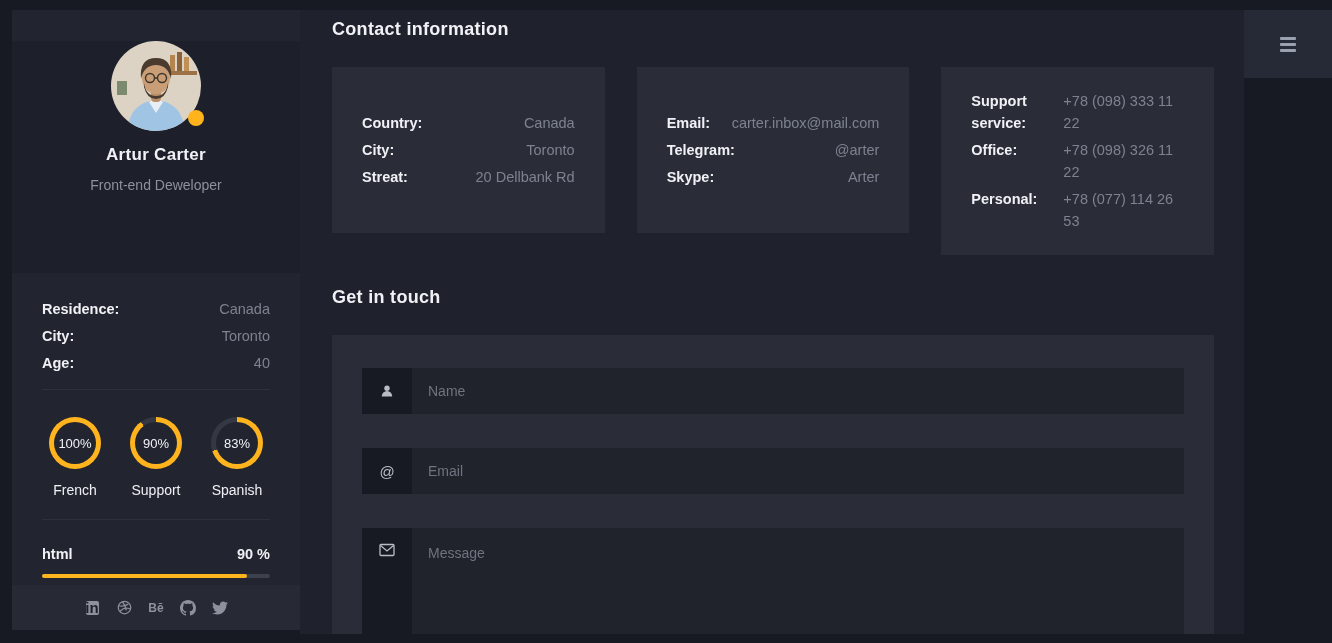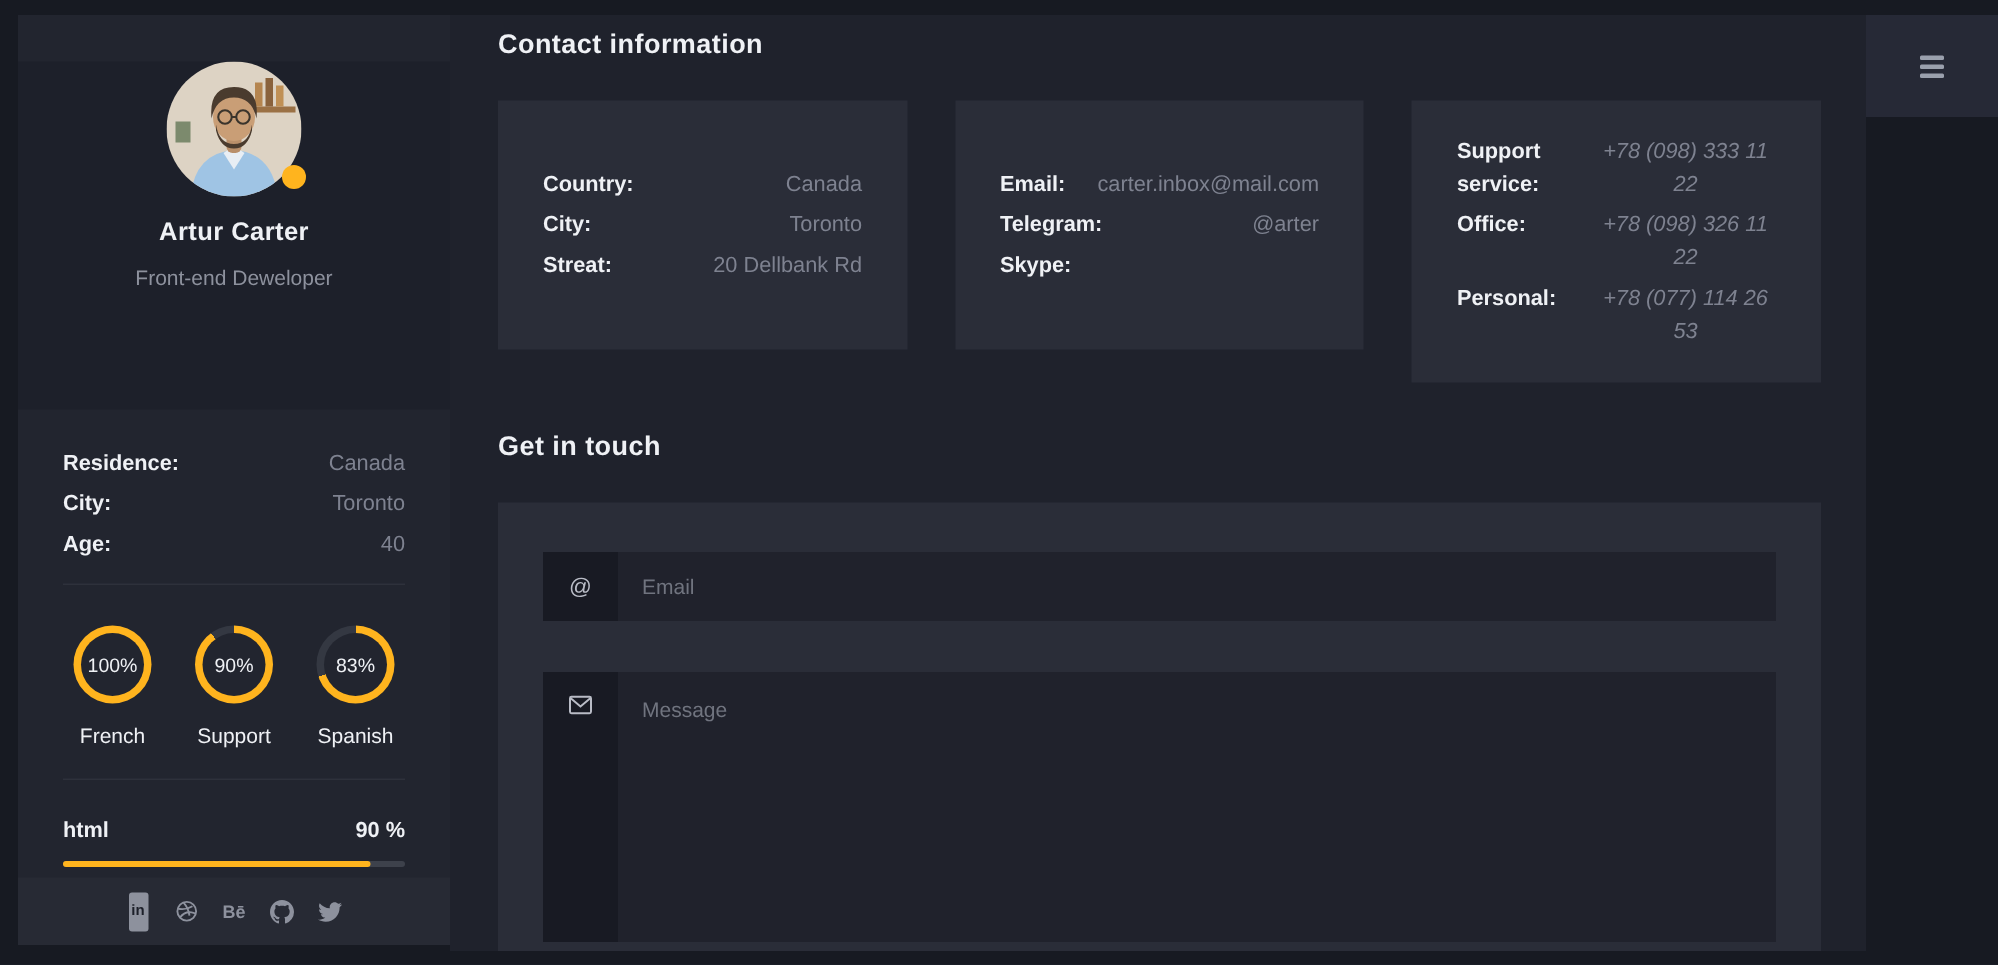--- a/index.html
+++ b/index.html
@@ -65,43 +65,43 @@
   .skill-fill{height:4px;background:var(--accent);border-radius:2px;width:90%;}
   .clipped-skill{margin:17px 30px 0;display:flex;gap:18px;opacity:.35;}
   .clipped-skill i{display:block;width:8px;height:3px;background:var(--gray);border-radius:1px;}
   .side-footer{
     position:absolute;left:0;bottom:0;width:100%;height:45px;background:var(--footer);
     display:flex;align-items:center;justify-content:center;gap:16px;
   }
   .social{color:var(--gray);display:flex;align-items:center;justify-content:center;width:16px;height:16px;cursor:pointer;}
   .social svg{display:block;}
   .li-badge{
-    width:13px;height:26px;border-radius:2px;background:var(--gray);color:var(--header);
-    font-size:10px;font-weight:bold;display:flex;align-items:center;justify-content:center;line-height:1;
+    width:13px;height:14px;border-radius:2px;background:var(--gray);color:var(--header);
+    font-size:15px;font-weight:bold;display:flex;align-items:center;justify-content:center;line-height:1;
   }
   .be-badge{font-size:12px;font-weight:bold;color:var(--gray);letter-spacing:0;}
   
   .main{
     position:absolute;left:300px;top:10px;width:944px;height:624px;
     background:var(--main);overflow:hidden;padding:0 30px 0 32px;
   }
   .section-title{margin:9px 0 0;font-size:18px;line-height:20px;font-weight:bold;color:var(--white);letter-spacing:.3px;}
   .cards{display:flex;gap:32px;margin-top:28px;align-items:flex-start;}
   .card{
     width:273px;background:var(--card);padding:0 30px;
     display:flex;flex-direction:column;justify-content:center;
   }
   .card-h166{height:166px;}
   .card-h188{height:188px;}
   .crow{display:flex;justify-content:space-between;line-height:27px;font-size:14.5px;}
   .clabel{color:var(--white);font-weight:bold;white-space:nowrap;}
   .cval{flex:1;text-align:right;color:var(--muted);margin-left:10px;}
   .card--phones .crow{line-height:22px;padding:2.5px 0;}
   .card--phones .clabel{width:92px;white-space:normal;flex-shrink:0;}
-  .card--phones .cval{text-align:center;margin-left:0;font-style:italic;}
+  .card--phones .cval{text-align:left;margin-left:0;}
   .touch-title{margin-top:32px;}
   .form-card{
     margin-top:28px;width:882px;height:320px;background:var(--card);
     padding:33px 30px 0;
   }
   .frow{display:flex;margin-bottom:34px;}
   .frow-input{height:46px;}
   .frow-area{height:180px;}
   .icon-box{
     width:50px;flex-shrink:0;background:var(--iconbox);color:#b9bcc6;
@@ -262,20 +262,21 @@
       <div class="crow">
         <span class="clabel">Email:</span>
         <span class="cval">carter.inbox@mail.com</span>
       </div>
       <div class="crow">
         <span class="clabel">Telegram:</span>
         <span class="cval">@arter</span>
       </div>
       <div class="crow">
         <span class="clabel">Skype:</span>
+        <span class="cval">Arter</span>
       </div>
     </div>
 
     <div class="card card--phones card-h188">
       <div class="crow">
         <span class="clabel">Support service:</span>
         <span class="cval">+78 (098) 333 11 22</span>
       </div>
       <div class="crow">
         <span class="clabel">Office:</span>
@@ -284,20 +285,29 @@
       <div class="crow">
         <span class="clabel">Personal:</span>
         <span class="cval">+78 (077) 114 26 53</span>
       </div>
     </div>
   </div>
 
   <h1 class="section-title touch-title">Get in touch</h1>
 
   <form class="form-card">
+    <div class="frow frow-input">
+      <span class="icon-box">
+        <svg width="16" height="16" viewBox="0 0 16 16" fill="currentColor">
+          <circle cx="8" cy="5.2" r="2.7"></circle>
+          <path d="M2.8 13.2a5.2 5.2 0 0 1 10.4 0v.3H2.8z"></path>
+        </svg>
+      </span>
+      <input type="text" placeholder="Name" style="">
+    </div>
     <div class="frow frow-input">
       <span class="icon-box">
         <span class="at-glyph">@</span>
       </span>
       <input type="text" placeholder="Email" style="">
     </div>
     <div class="frow frow-area">
       <span class="icon-box">
         <svg width="16" height="14" viewBox="0 0 16 14" fill="none" stroke="currentColor" stroke-width="1.3">
           <rect x="1" y="1.5" width="14" height="11" rx="1"></rect>

